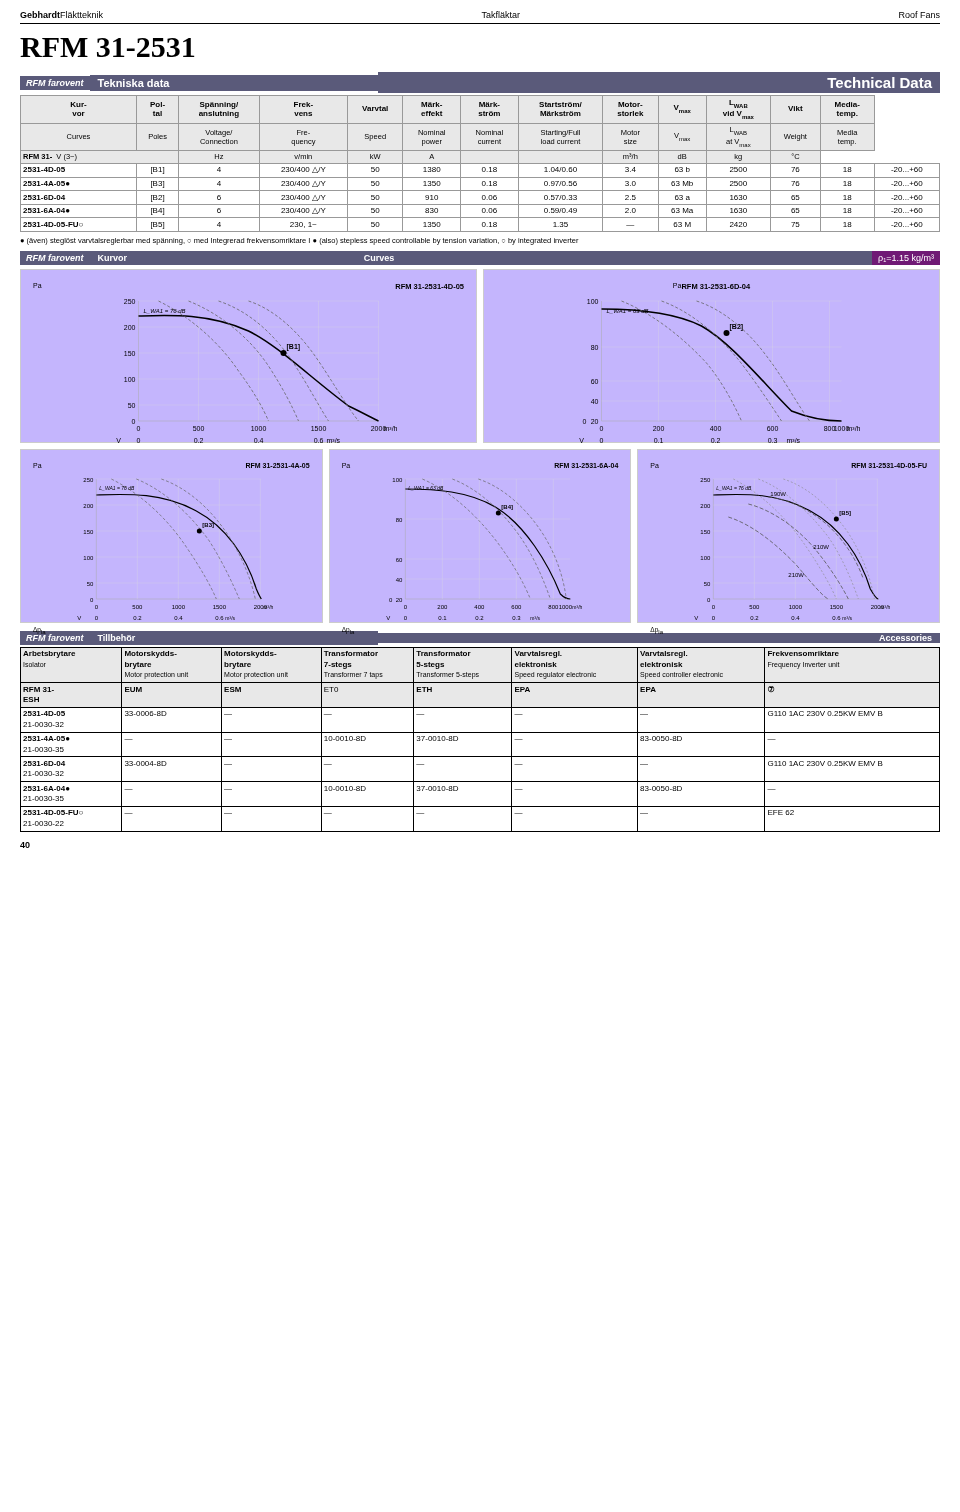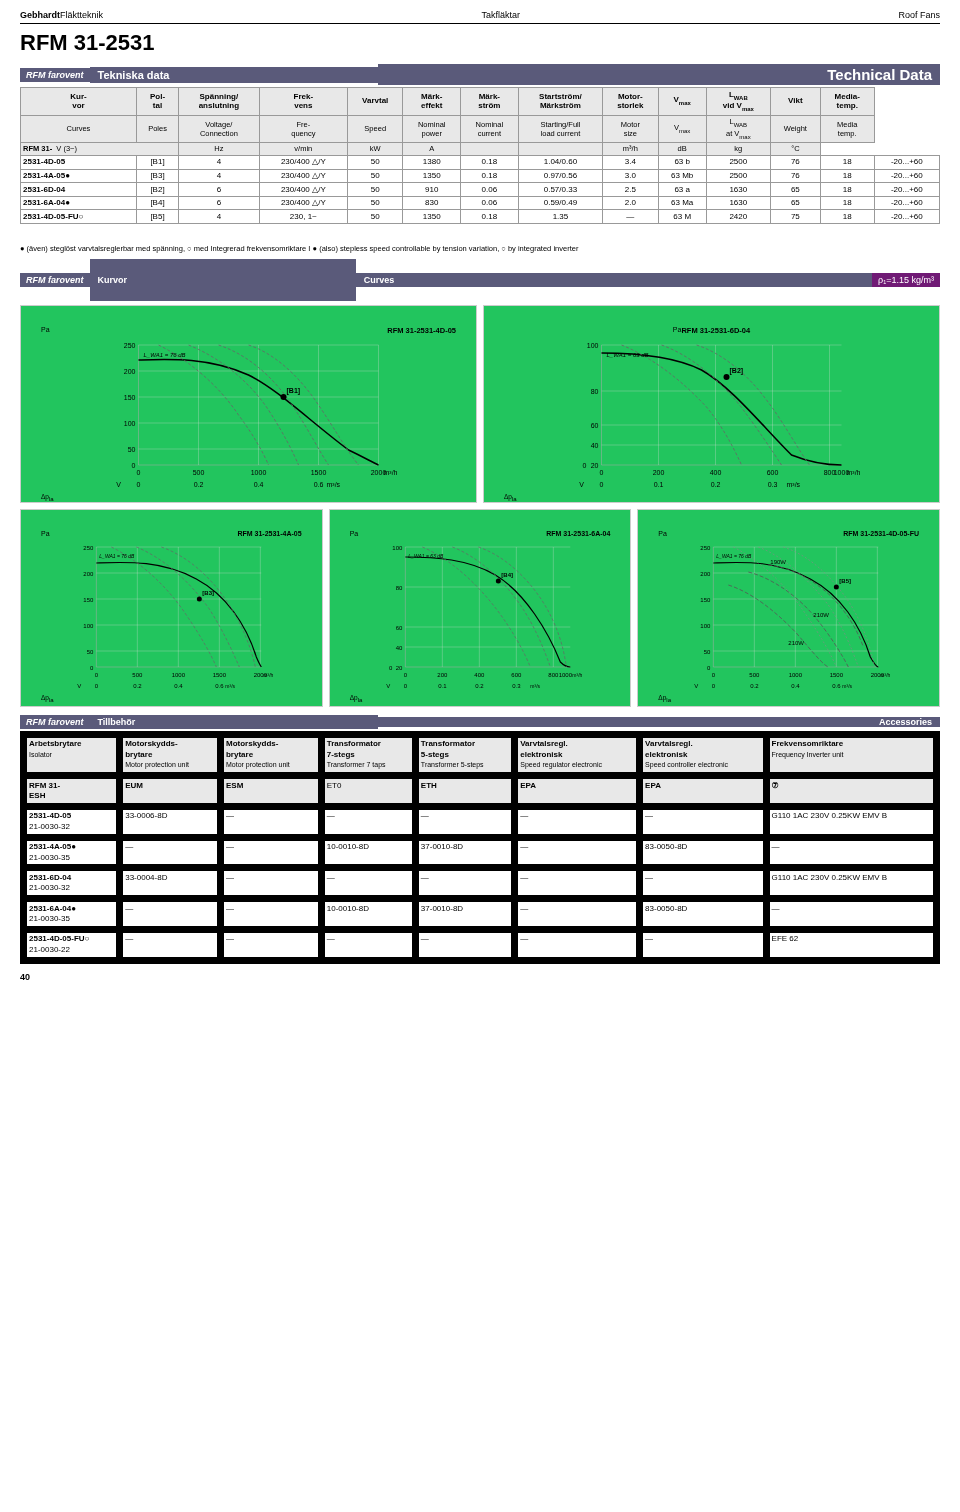--- a/index.html
+++ b/index.html
@@ -12,53 +12,53 @@
       padding: 10px 20px;
     }
     .header-bar {
       display: flex;
       justify-content: space-between;
       align-items: center;
       border-bottom: 1px solid #000;
       padding-bottom: 3px;
       margin-bottom: 4px;
     }
-    .model-title { font-size: 22px; font-weight: bold; margin: 6px 0 8px 0; }
+    .model-title { font-size: 30px; font-weight: bold; margin: 6px 0 8px 0; font-family: Liberation Serif, serif; }
     .tech-table {
       width: 100%;
       border-collapse: collapse;
       font-size: 8px;
-      margin-bottom: 20px;
+      margin-bottom: 4px;
     }
     .tech-table th, .tech-table td {
       border: 1px solid #999;
       padding: 1.5px 2px;
       text-align: center;
       vertical-align: middle;
       line-height: 1.2;
     }
     .tech-table th { background: #e8e8e8; font-weight: bold; }
     .tech-table td.left { text-align: left; }
     .note-row { font-size: 7.5px; margin: 2px 0 6px 0; }
     .chart-container {
       border: 1px solid #ccc;
       position: relative;
-      background: #22c55e;
-      padding: 20px;
-      height: 198px;
+      background: #c4b5fd;
+      padding: 12px;
+      height: 174px;
     }
     
     .acc-table {
       width: 100%;
       border-collapse: collapse;
       font-size: 8px;
       margin-bottom: 4px;
     }
     .acc-table th, .acc-table td {
-      border: 7px solid #000000;
+      border: 1px solid #000000;
       padding: 1.5px 2px;
       text-align: left;
       vertical-align: top;
       line-height: 1.3;
     }
     .acc-table th { background: #e8e8e8; font-weight: bold; }
     .bold { font-weight: bold; }
     sub { font-size: 6px; }
   </style>
 </head>
@@ -207,21 +207,21 @@
       <td>18</td>
       <td>-20...+60</td>
     </tr>
   </tbody>
 </table>
 
 <div class="note-row">● (även) steglöst varvtalsreglerbar med spänning, ○ med Integrerad frekvensomriktare I ● (also) stepless speed controllable by tension variation, ○ by integrated inverter</div>
 
 <div style="display:flex; align-items:center; margin-bottom:4px; margin-top:6px;">
   <div style="background:#5a5a7a;color:#fff;padding:2px 6px;font-size:9px;font-weight:bold;font-style:italic;">RFM <i>farovent</i></div>
-  <div style="flex:1; background:#5a5a7a;color:#fff;padding:16px 8px;font-size:9px;font-weight:bold;">Kurvor</div>
+  <div style="flex:1; background:#5a5a7a;color:#fff;padding:2px 8px;font-size:9px;font-weight:bold;">Kurvor</div>
   <div style="flex:2; background:#5a5a7a;color:#fff;padding:2px 8px;font-size:9px;font-weight:bold;">Curves</div>
   <div style="background:#701a75;color:#fff;padding:2px 6px;font-size:9px;">ρ₁=1.15 kg/m³</div>
 </div>
 
 <div style="display:grid; grid-template-columns: 1fr 1fr; gap:6px; margin-bottom:6px;">
 
   <div class="chart-container">
     <div style="display:flex; justify-content:space-between; align-items:flex-start;">
       <div style="font-size:7px;">Pa</div>
       <div style="font-size:7.5px; font-weight:bold;">RFM 31-2531-4D-05</div>

